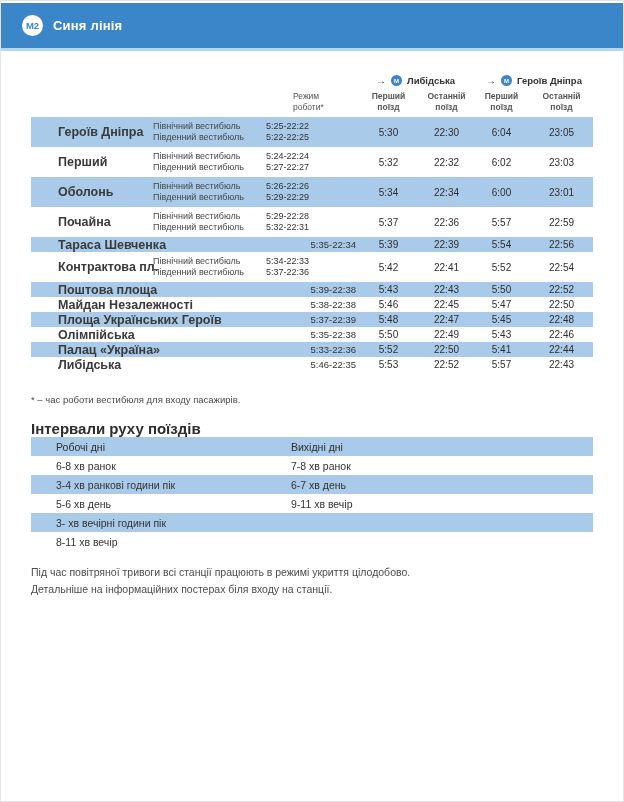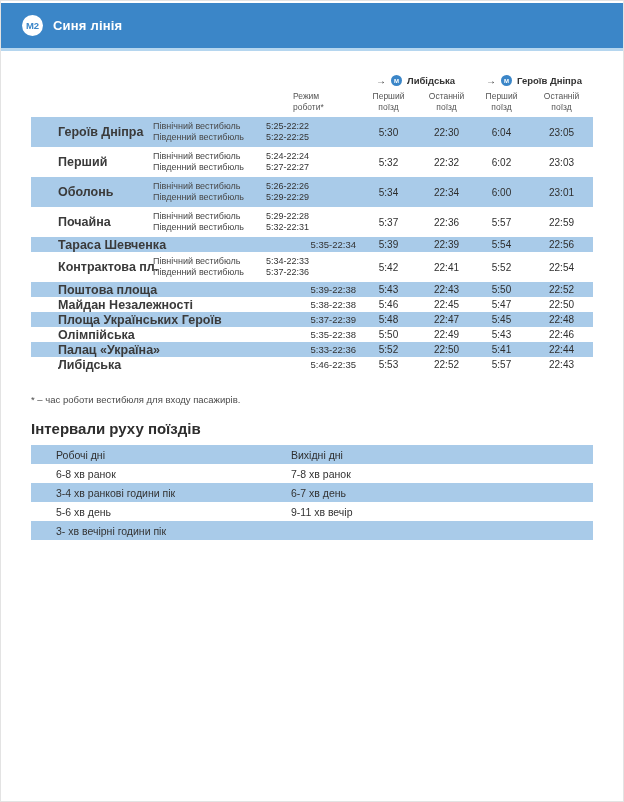--- a/index.html
+++ b/index.html
@@ -27,42 +27,42 @@
   .dir-row { display:grid; grid-template-columns:122px 206px 116px 120px; margin-top:24px; }
   .dir-cell { display:flex; align-items:center; gap:5px; font-size:9.5px; font-weight:bold; color:#333; }
   .dir-cell.d1 { padding-left:17px; }
   .dir-cell.d2 { padding-left:11px; }
   .arrow { font-size:10px; color:#2f2f2f; font-weight:normal; }
   .badge-m {
     width:11px; height:11px; border-radius:50%; background:#3b86c8; color:#fff;
     font-size:6px; font-weight:bold; display:flex; align-items:center; justify-content:center; flex:0 0 auto;
   }
   .colhead-row { margin-top:5px; align-items:start; }
-  .colhead { font-size:8.5px; color:#555; text-align:center; line-height:1.3; }
+  .colhead { font-size:8.5px; color:#555; text-align:center; line-height:1.3;font-weight:bold; }
   .colhead span { display:inline-block; width:40px; }
   .mode-head { font-size:8.5px; color:#555; padding-left:140px; line-height:1.3; width:190px; }
 
   #schedule-rows { margin-top:4px; }
   .srow { display:grid; grid-template-columns:122px 206px 59px 57px 53px 67px; align-items:center; }
   .srow.blue { background:#a9cbe9; }
   .srow.tall { height:30px; }
   .srow.short { height:15px; }
   .cell-station { padding-left:27px; font-weight:bold; font-size:12.5px; color:#3a3a3a; white-space:nowrap; }
   .cell-mode { font-size:9px; color:#3d3d3d; }
   .cell-mode.single { text-align:right; padding-right:3px; font-size:9.5px; color:#333; }
   .vest-line { display:grid; grid-template-columns:113px auto; line-height:1.25; white-space:nowrap; }
   .vest-name { color:#474747; }
   .vest-hours { color:#333; }
   .cell-time { text-align:center; font-size:10px; color:#2e2e2e; }
 
   .footnote { margin-top:22px; font-size:9.5px; color:#4a4a4a; }
 
   
   .int-title { margin-top:15px; font-size:15px; font-weight:bold; color:#2d2d2d; }
-  .int-table { margin-top:8px; }
+  .int-table { }
   .int-row { display:grid; grid-template-columns:235px 329px; height:19px; align-items:center; font-size:10.5px; color:#333; }
   .int-row.blue { background:#a9cbe9; }
   .int-row.head { color:#2f2f2f; }
   .int-cell { padding-left:25px; white-space:nowrap; }
 
   .notice { margin-top:13px; font-size:10.5px; color:#4c4c4c; line-height:1.6; }
 </style>
 </head>
 <body>
 
@@ -262,18 +262,26 @@
             <div class="int-cell">6-7 хв день</div>
           </div>
           <div class="int-row ">
             <div class="int-cell">5-6 хв день</div>
             <div class="int-cell">9-11 хв вечір</div>
           </div>
           <div class="int-row blue">
             <div class="int-cell">3- хв вечірні години пік</div>
             <div class="int-cell"></div>
           </div>
-        </div>
-    </div>
-
+          <div class="int-row ">
+            <div class="int-cell">8-11 хв вечір</div>
+            <div class="int-cell"></div>
+          </div>
+        </div>
+    </div>
+
+    <div class="notice">
+      <div>Під час повітряної тривоги всі станції працюють в режимі укриття цілодобово.</div>
+      <div>Детальніше на інформаційних постерах біля входу на станції.</div>
+    </div>
 
   </div>
 </div>
 
 </body></html>

